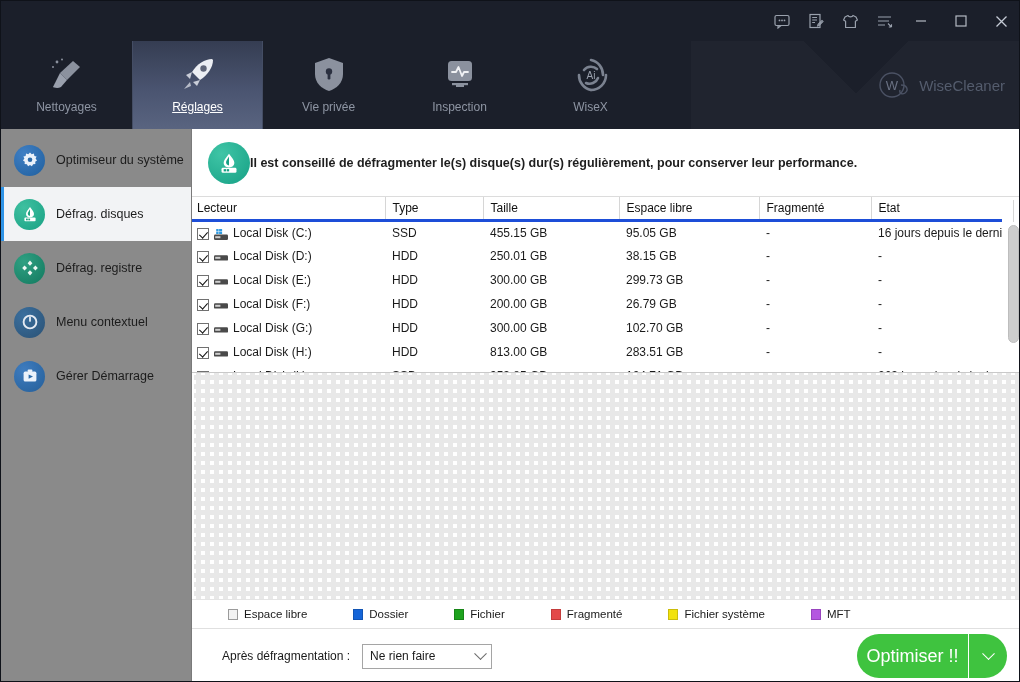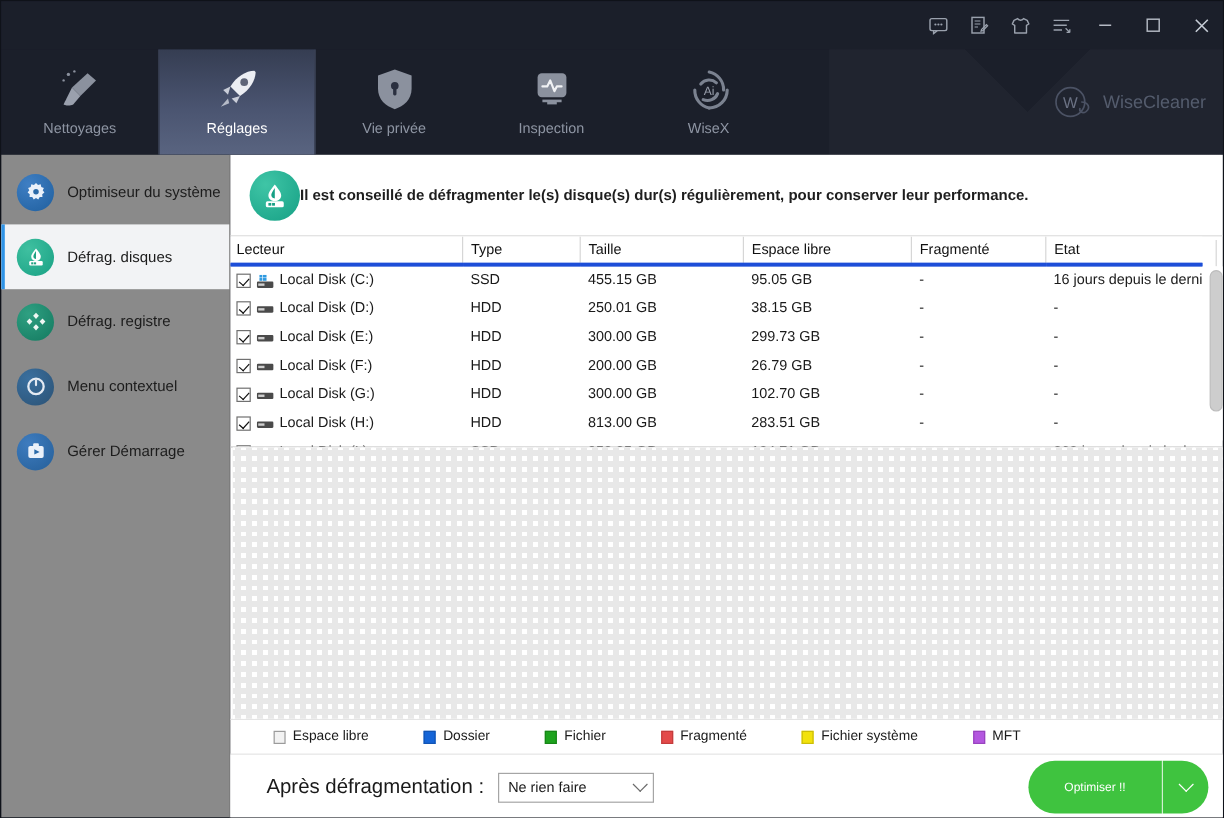--- a/index.html
+++ b/index.html
@@ -65,21 +65,21 @@
   .nav-item {
     width: 131px; height: 88px;
     display: flex; flex-direction: column; align-items: center; justify-content: center;
     gap: 6px; cursor: pointer; position: relative; z-index: 2;
   }
   .nav-item .nav-label { font-size: 12px; color: #8e95a3; }
   .nav-item.active {
     background: linear-gradient(180deg, #353d52 0%, #4a5470 55%, #596480 100%);
     border-left: 1px solid #444d64; border-right: 1px solid #444d64;
   }
-  .nav-item.active .nav-label { color: #ffffff; }
+  .nav-item.active .nav-label { color: #ffffff; text-decoration: underline; }
   .nav-icon { height: 38px; display: flex; align-items: flex-end; }
   .brand {
     position: absolute; right: 16px; top: 50%; transform: translateY(-50%);
     display: flex; align-items: center; gap: 8px; z-index: 3;
   }
   .brand-text { color: #545c6d; font-size: 15px; }
 
   
   .body-wrap {
     position: absolute; top: 128px; left: 0;
@@ -202,29 +202,29 @@
     display: flex; align-items: center; gap: 6px; font-size: 11.5px; color: #1a1a1a;
     margin-right: 46px;
   }
   .swatch { width: 10px; height: 11px; border: 1px solid #9b9b9b; flex: 0 0 10px; }
 
   
   .footer {
     flex: 0 0 54px; display: flex; align-items: center; padding: 0 14px 0 30px;
     background: #ffffff;
   }
-  .footer-label { font-size: 17px; color: #1a1a1a; margin-right: 12px; }
+  .footer-label { font-size: 12px; color: #1a1a1a; margin-right: 12px; }
   .select-box {
     width: 130px; height: 25px; border: 1px solid #a5a5a5; background: #fff;
     display: flex; align-items: center; justify-content: space-between;
     padding: 0 6px 0 7px; font-size: 12px; color: #1a1a1a; cursor: pointer;
   }
   .split-btn { margin-left: auto; display: flex; height: 44px; }
   .split-main {
-    width: 112px; background: #3fc33f; color: #fff; font-size: 10px;
+    width: 112px; background: #3fc33f; color: #fff; font-size: 18px;
     display: flex; align-items: center; justify-content: center;
     border-radius: 22px 0 0 22px; cursor: pointer;
     border-right: 1px solid #ffffff;
   }
   .split-arrow {
     width: 38px; background: #3fc33f; border-radius: 0 22px 22px 0;
     display: flex; align-items: center; justify-content: center; cursor: pointer;
   }
   .chevron {
     width: 9px; height: 9px; border: solid currentColor; border-width: 0 1.7px 1.7px 0;

